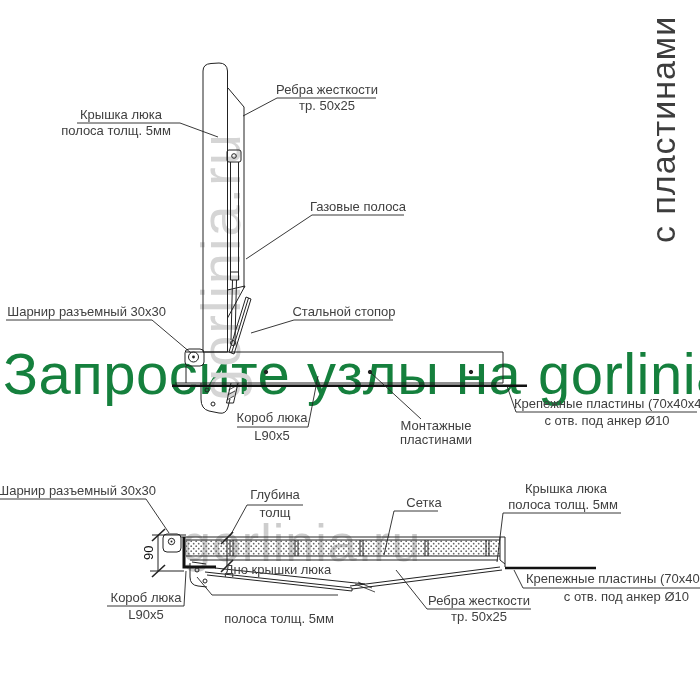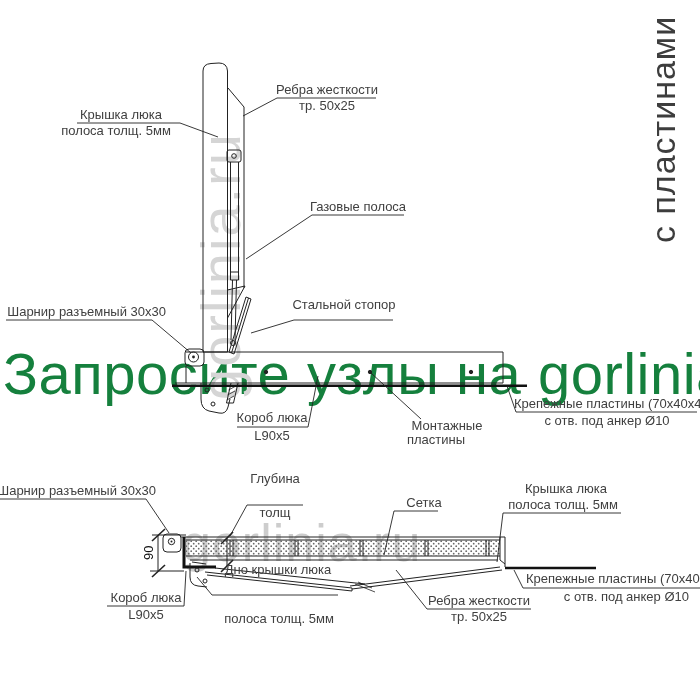--- a/index.html
+++ b/index.html
@@ -139,30 +139,30 @@
       <path d="M107,146 L184,146 L186,111"></path>
     </g>
   </svg>
 
   <div class="lbl" style="left:62px;top:108px;width:118px">Крышка люка</div>
   <div class="lbl" style="left:48px;top:124px;width:136px">полоса толщ. 5мм</div>
   <div class="lbl" style="left:268px;top:83px;width:118px">Ребра жесткости</div>
   <div class="lbl" style="left:268px;top:99px;width:118px">тр. 50x25</div>
   <div class="lbl" style="left:306px;top:200px;width:104px">Газовые полоса</div>
   <div class="lbl left" style="left:6px;top:305px;width:160px">Шарнир разъемный 30x30</div>
-  <div class="lbl" style="left:290px;top:298px;width:108px">Стальной стопор</div>
+  <div class="lbl" style="left:290px;top:305px;width:108px">Стальной стопор</div>
   <div class="lbl" style="left:232px;top:411px;width:80px">Короб люка</div>
   <div class="lbl" style="left:232px;top:429px;width:80px">L90x5</div>
-  <div class="lbl" style="left:404px;top:419px;width:86px">Монтажные</div>
-  <div class="lbl" style="left:393px;top:433px;width:86px">пластины</div>
+  <div class="lbl" style="left:393px;top:419px;width:86px">Монтажные</div>
+  <div class="lbl" style="left:393px;top:433px;width:86px">пластинами</div>
   <div class="lbl" style="left:514px;top:397px;width:186px">Крепежные пластины (70x40x4)</div>
   <div class="lbl" style="left:540px;top:414px;width:134px">с отв. под анкер Ø10</div>
 
   <div class="lbl left" style="left:-14px;top:484px;width:170px">Шарнир разъемный 30x30</div>
-  <div class="lbl" style="left:246px;top:472px;width:58px">Глубина</div>
+  <div class="lbl" style="left:246px;top:488px;width:58px">Глубина</div>
   <div class="lbl" style="left:246px;top:506px;width:58px">толщ</div>
   <div class="lbl" style="left:400px;top:496px;width:48px">Сетка</div>
   <div class="lbl" style="left:512px;top:482px;width:108px">Крышка люка</div>
   <div class="lbl" style="left:501px;top:498px;width:124px">полоса толщ. 5мм</div>
   <div class="lbl left" style="left:526px;top:572px;width:190px">Крепежные пластины (70x40x4)</div>
   <div class="lbl left" style="left:549px;top:590px;width:140px">с отв. под анкер Ø10</div>
   <div class="lbl" style="left:424px;top:594px;width:110px">Ребра жесткости</div>
   <div class="lbl" style="left:424px;top:610px;width:110px">тр. 50x25</div>
   <div class="lbl" style="left:222px;top:563px;width:112px">Дно крышки люка</div>
   <div class="lbl" style="left:218px;top:612px;width:122px">полоса толщ. 5мм</div>

